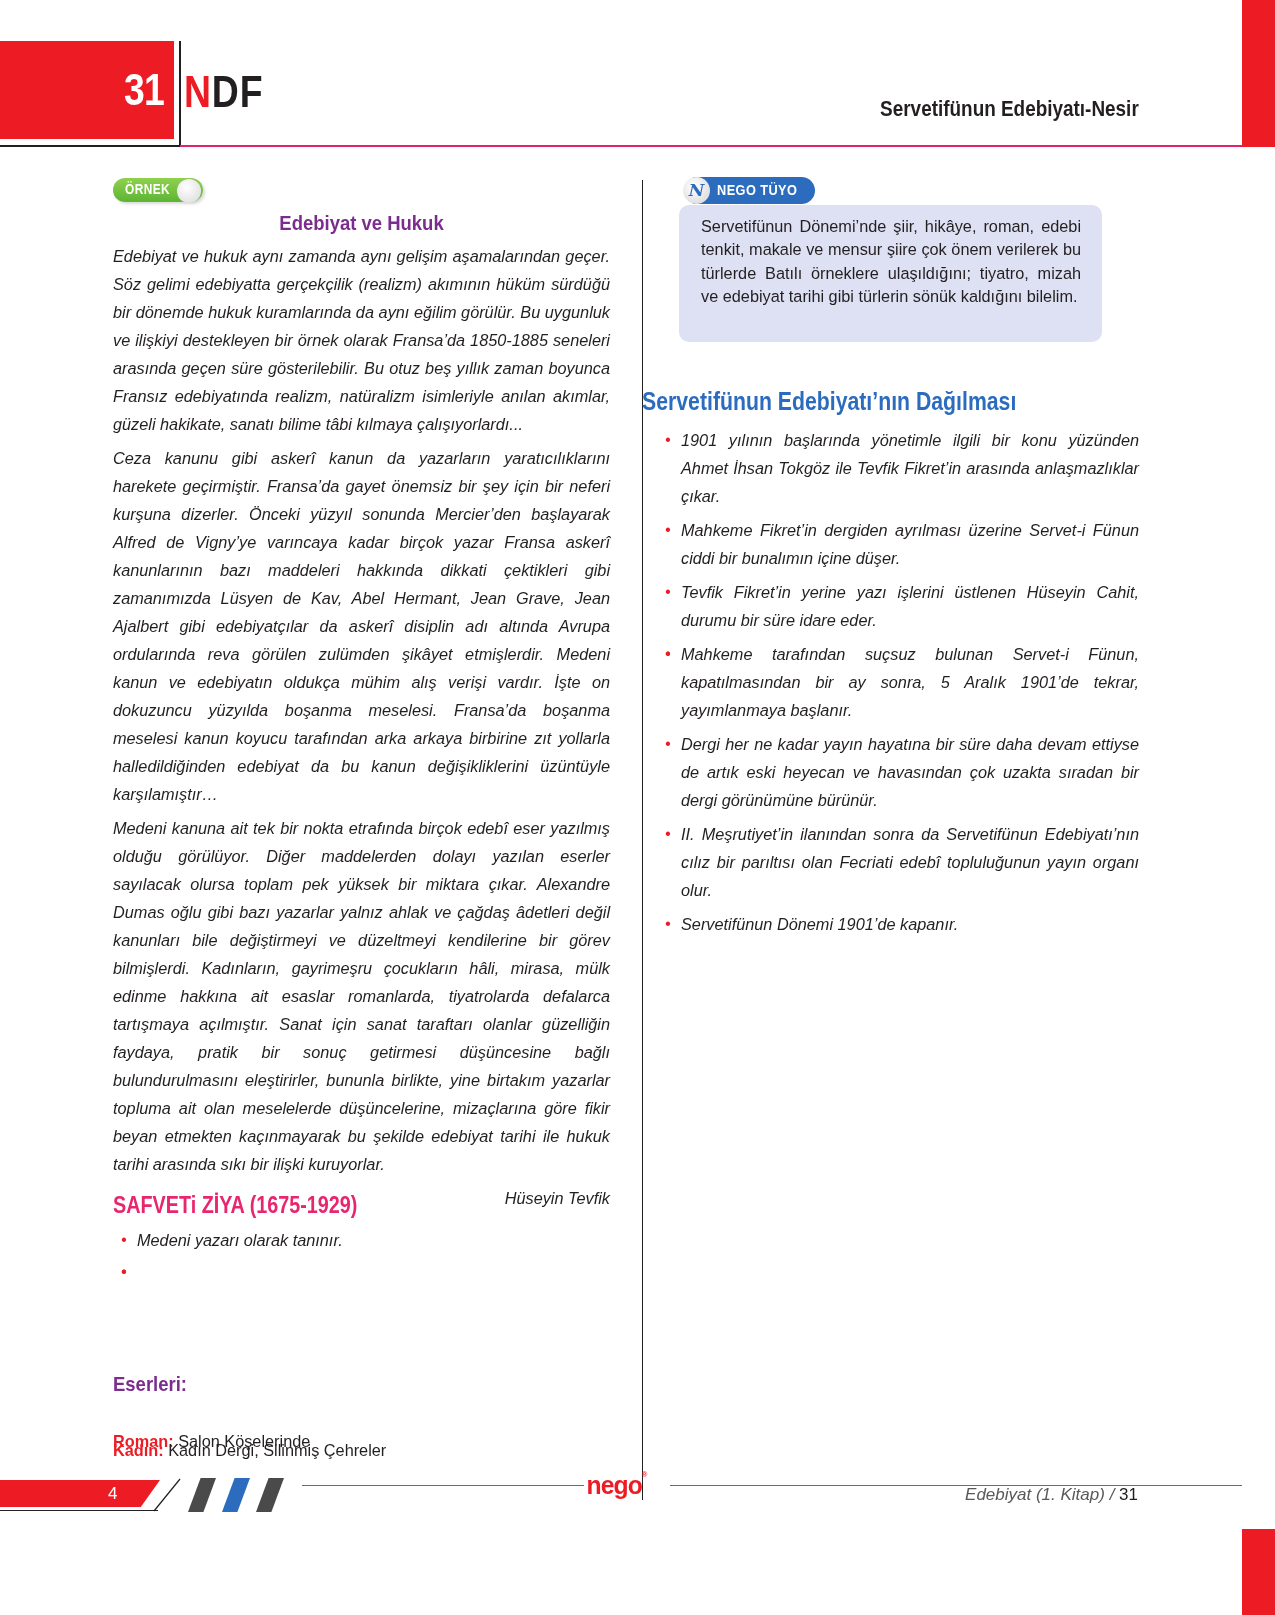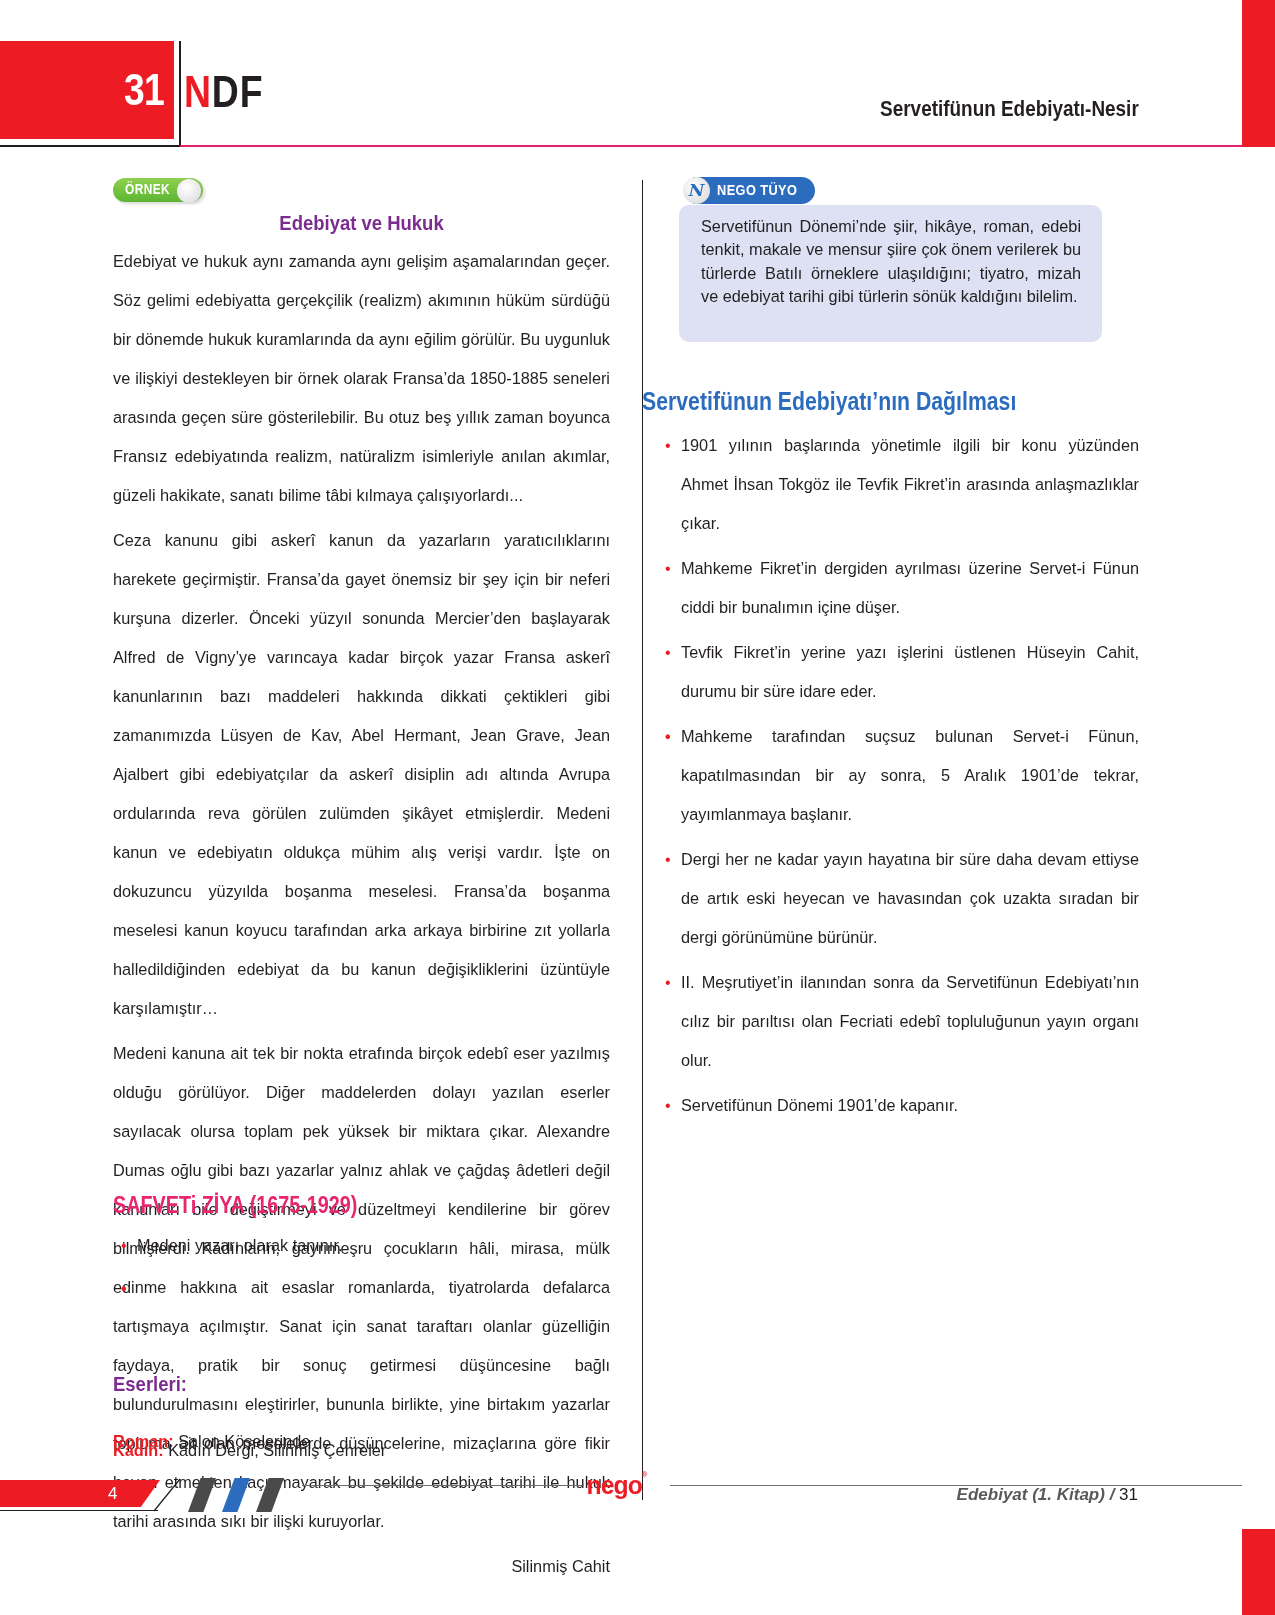--- a/index.html
+++ b/index.html
@@ -36,21 +36,21 @@
     background: linear-gradient(#8fd14f, #5cb531); box-shadow: 2px 2px 3px rgba(0,0,0,0.15); }
   #ornek .txt { position: absolute; left: 12px; top: 3px; font-size: 14px; font-weight: bold; color: #fff;
     letter-spacing: 0.5px; transform: scaleX(0.85); transform-origin: left center; }
   #ornek .ball { position: absolute; left: 64px; top: 1px; width: 24px; height: 24px; border-radius: 50%;
     background: radial-gradient(circle at 40% 35%, #ffffff, #d8d8d8); box-shadow: 0 0 1px #aaa; }
 
   .purple-title { color: #7b2c8e; font-weight: bold; }
   #ex-title { left: 113px; top: 211px; width: 497px; text-align: center; font-size: 21px;
     transform: scaleX(0.88); transform-origin: center center; }
 
-  .body-text { font-size: 16.3px; line-height: 39px; color: #231f20; text-align: justify; }
+  .body-text { font-size: 16.3px; line-height: 28px; color: #231f20; text-align: justify; font-style: italic; }
   .para { margin: 0 0 6px 0; }
   #left-col { left: 113px; top: 242px; width: 497px; }
   #author { text-align: right; margin-top: 2px; }
 
   #safveti-title { left: 113px; top: 1192px; font-size: 23px; font-weight: bold; color: #e8266e;
     transform: scaleX(0.86); transform-origin: left center; white-space: nowrap; }
 
   ul.bullets { list-style: none; margin: 0; padding: 0; }
   ul.bullets li { position: relative; padding-left: 24px; margin-bottom: 4px; }
   ul.bullets li .dot { position: absolute; left: 8px; top: 0; color: #ed1c24; font-size: 16px; }
@@ -91,21 +91,21 @@
   .stripe { position: absolute; top: 1478px; width: 28px; height: 34px; }
   #stripe-1 { left: 188px; background: #4a4a4a; clip-path: polygon(45% 0, 100% 0, 55% 100%, 0 100%); }
   #stripe-2 { left: 222px; background: #2c6cbf; clip-path: polygon(45% 0, 100% 0, 55% 100%, 0 100%); }
   #stripe-3 { left: 256px; background: #4a4a4a; clip-path: polygon(45% 0, 100% 0, 55% 100%, 0 100%); }
   #ft-hline-left { left: 302px; top: 1485px; width: 282px; height: 1px; background: #6d6e71; }
   #ft-hline-right { left: 670px; top: 1485px; width: 572px; height: 1px; background: #6d6e71; }
   #ft-logo { left: 585px; top: 1470px; font-size: 26px; font-weight: bold; color: #ed1c24;
     letter-spacing: -1px; transform: scaleX(0.95); }
   #ft-logo sup { font-size: 8px; vertical-align: top; }
   #ft-book { right: 137px; top: 1485px; font-size: 17px; color: #58595b; white-space: nowrap; }
-  #ft-book .it { font-style: italic; font-weight: bold; }
+  #ft-book .it { font-style: italic; }
   #ft-book .pg { color: #231f20; }
 </style>
 </head>
 <body>
 
 <div id="hdr-red" class="abs"></div>
 <div id="hdr-num" class="abs">31</div>
 <div id="hdr-vline" class="abs"></div>
 <div id="hdr-logo" class="abs"><span class="n">N</span><span class="rest">DF</span></div>
 <div id="hdr-title" class="abs">Servetifünun Edebiyatı-Nesir</div>
@@ -119,21 +119,21 @@
   <div class="pill"></div>
   <div class="txt">ÖRNEK</div>
   <div class="ball"></div>
 </div>
 <div id="ex-title" class="abs purple-title">Edebiyat ve Hukuk</div>
 
 <div id="left-col" class="abs body-text">
   <p class="para">Edebiyat ve hukuk aynı zamanda aynı gelişim aşamalarından geçer. Söz gelimi edebiyatta gerçekçilik (realizm) akımının hüküm sürdüğü bir dönemde hukuk kuramlarında da aynı eğilim görülür. Bu uygunluk ve ilişkiyi destekleyen bir örnek olarak Fransa’da 1850-1885 seneleri arasında geçen süre gösterilebilir. Bu otuz beş yıllık zaman boyunca Fransız edebiyatında realizm, natüralizm isimleriyle anılan akımlar, güzeli hakikate, sanatı bilime tâbi kılmaya çalışıyorlardı...</p>
   <p class="para">Ceza kanunu gibi askerî kanun da yazarların yaratıcılıklarını harekete geçirmiştir. Fransa’da gayet önemsiz bir şey için bir neferi kurşuna dizerler. Önceki yüzyıl sonunda Mercier’den başlayarak Alfred de Vigny’ye varıncaya kadar birçok yazar Fransa askerî kanunlarının bazı maddeleri hakkında dikkati çektikleri gibi zamanımızda Lüsyen de Kav, Abel Hermant, Jean Grave, Jean Ajalbert gibi edebiyatçılar da askerî disiplin adı altında Avrupa ordularında reva görülen zulümden şikâyet etmişlerdir. Medeni kanun ve edebiyatın oldukça mühim alış verişi vardır. İşte on dokuzuncu yüzyılda boşanma meselesi. Fransa’da boşanma meselesi kanun koyucu tarafından arka arkaya birbirine zıt yollarla halledildiğinden edebiyat da bu kanun değişikliklerini üzüntüyle karşılamıştır…</p>
   <p class="para">Medeni kanuna ait tek bir nokta etrafında birçok edebî eser yazılmış olduğu görülüyor. Diğer maddelerden dolayı yazılan eserler sayılacak olursa toplam pek yüksek bir miktara çıkar. Alexandre Dumas oğlu gibi bazı yazarlar yalnız ahlak ve çağdaş âdetleri değil kanunları bile değiştirmeyi ve düzeltmeyi kendilerine bir görev bilmişlerdi. Kadınların, gayrimeşru çocukların hâli, mirasa, mülk edinme hakkına ait esaslar romanlarda, tiyatrolarda defalarca tartışmaya açılmıştır. Sanat için sanat taraftarı olanlar güzelliğin faydaya, pratik bir sonuç getirmesi düşüncesine bağlı bulundurulmasını eleştirirler, bununla birlikte, yine birtakım yazarlar topluma ait olan meselelerde düşüncelerine, mizaçlarına göre fikir beyan etmekten kaçınmayarak bu şekilde edebiyat tarihi ile hukuk tarihi arasında sıkı bir ilişki kuruyorlar.</p>
-  <div id="author">Silinmiş Cahit</div>
+  <div id="author">Hüseyin Tevfik</div>
 </div>
 
 <div id="safveti-title" class="abs">SAFVETi ZİYA (1675-1929)</div>
 <ul id="safveti-list" class="abs bullets body-text">
   <li><span class="dot">•</span><span>Medeni yazarı olarak tanınır.</span></li>
   <li><span class="dot">•</span></li>
   <li><span class="dot">•</span></li>
 </ul>
 
 <div id="eserleri" class="abs">Eserleri:</div>

